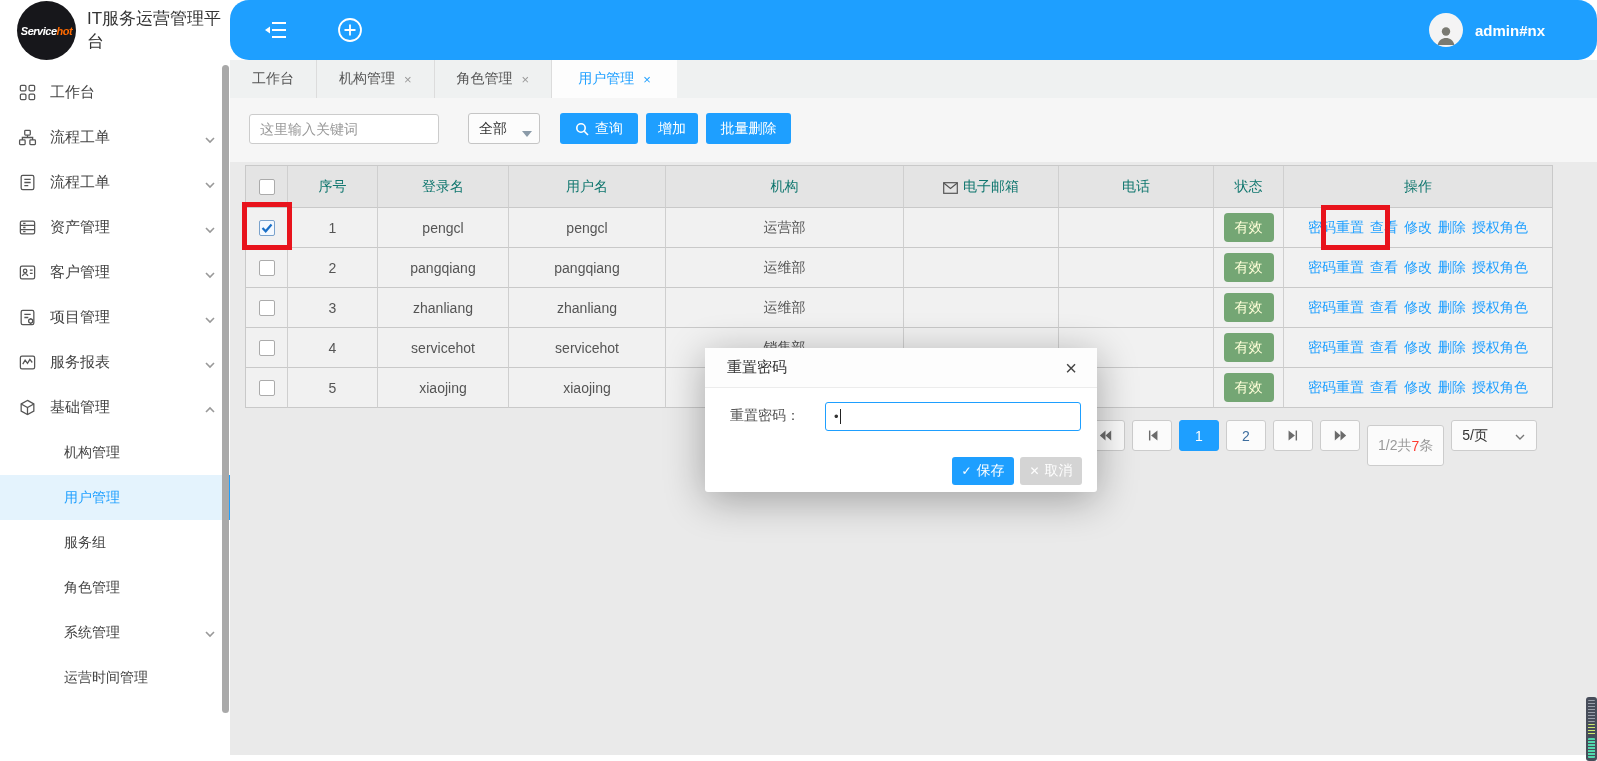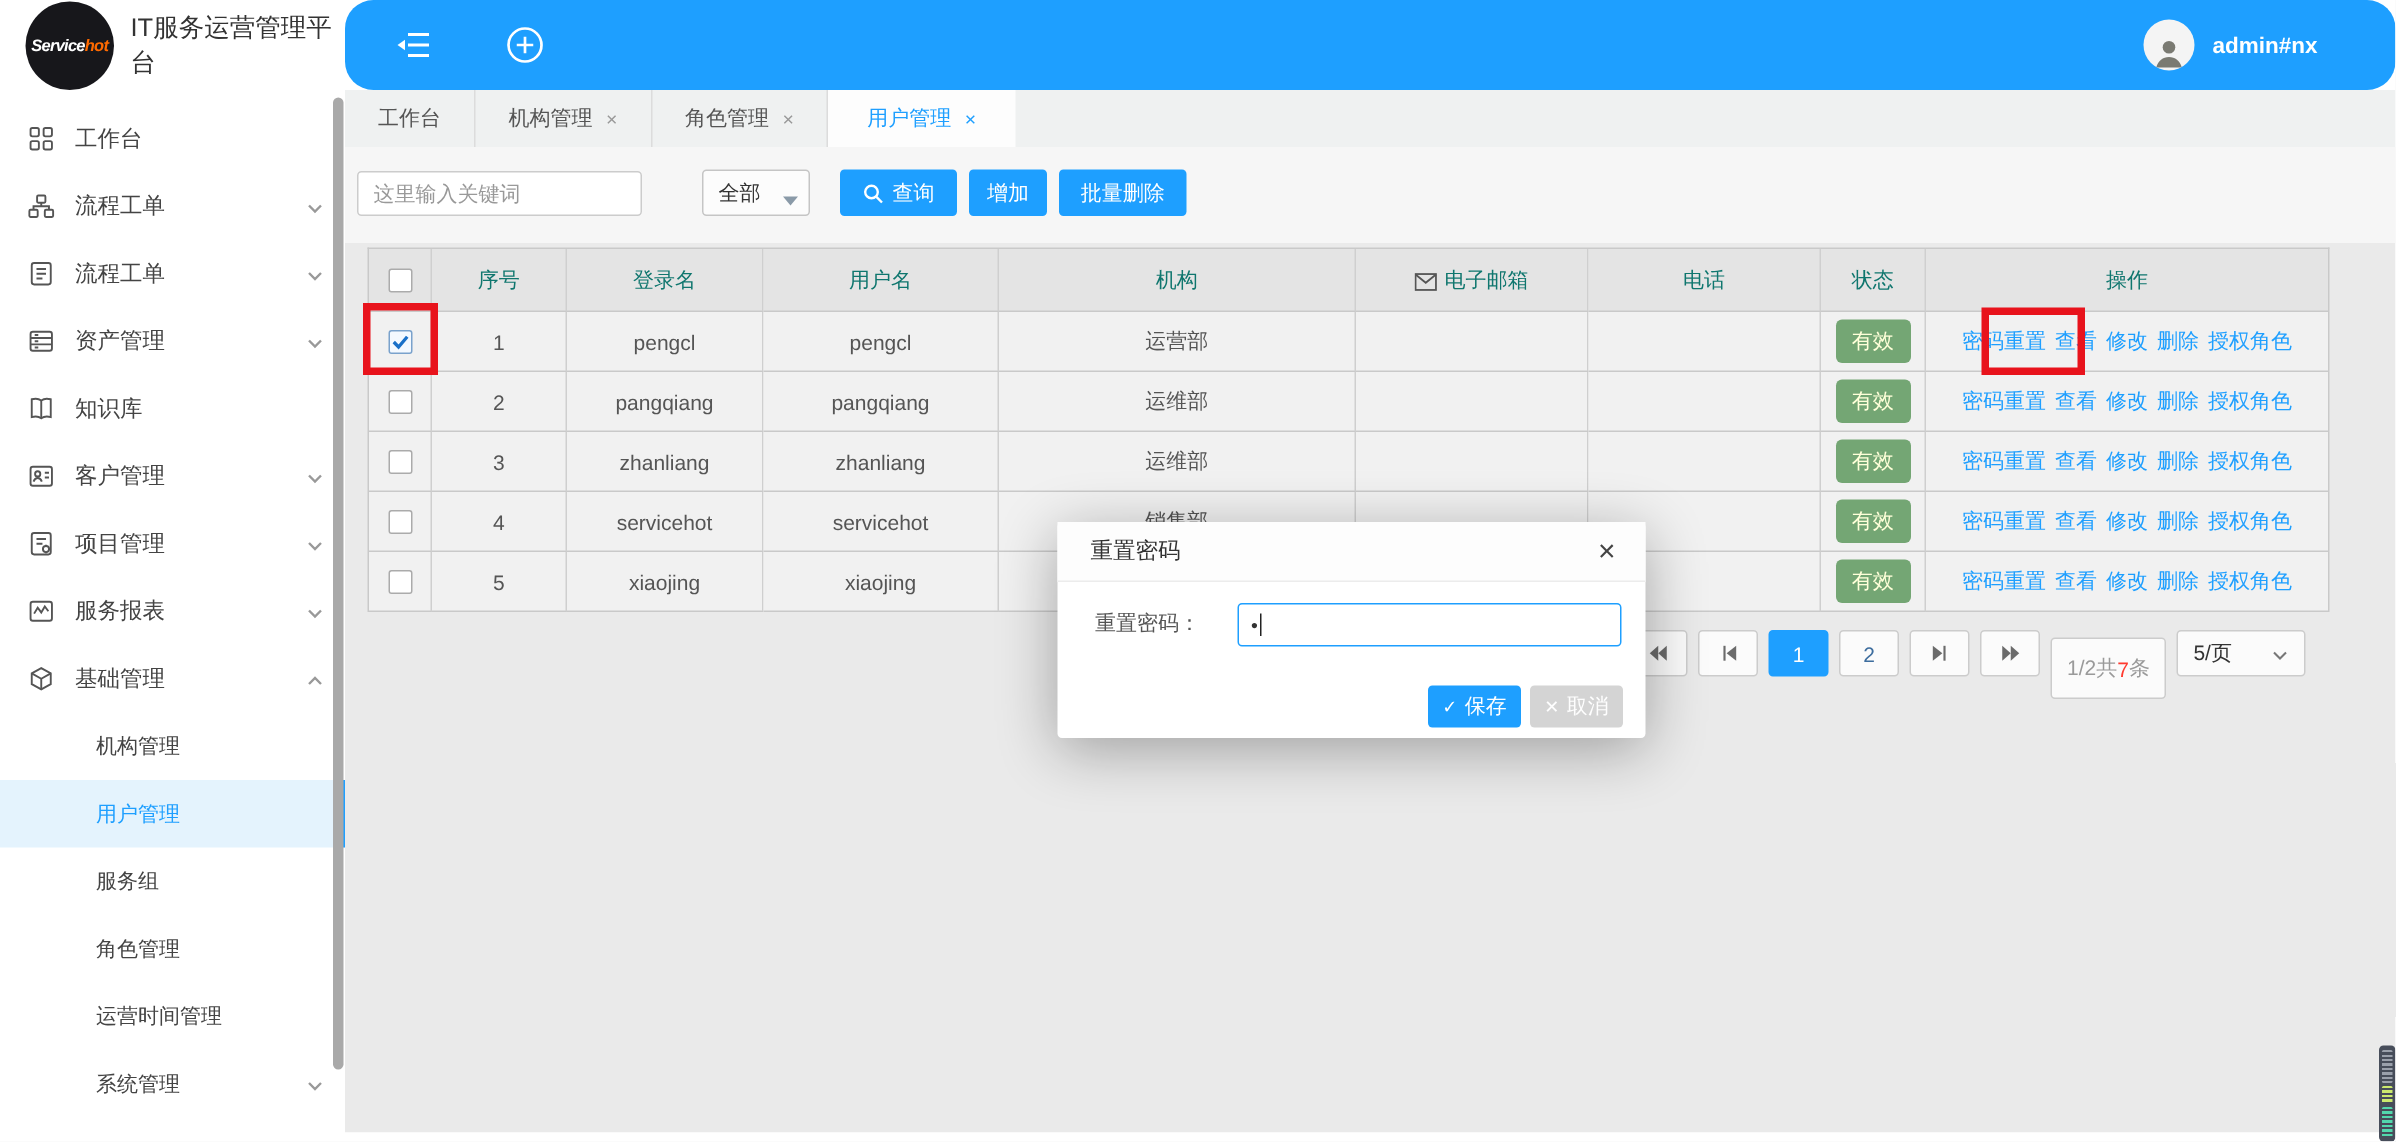--- a/index.html
+++ b/index.html
@@ -36,21 +36,21 @@
   
   .tabbar { position:absolute; left:230px; top:60px; width:1367px; height:38px; background:#eff1f1; display:flex; z-index:3; }
   .tab { height:38px; display:flex; align-items:center; padding:0 22px; font-size:14px; color:#555; border-right:1px solid #dcdcdc; cursor:pointer; }
   .tab .x { margin-left:9px; color:#999; font-size:13px; }
   .tab.active { background:#fdfdfd; color:#1e9fff; border-right:none; padding:0 26px; }
   .tab.active .x { color:#1e9fff; }
 
   
   .content { position:absolute; left:230px; top:98px; width:1367px; height:657px; background:#eaeaea; z-index:2; }
   .toolbar-zone { position:absolute; left:0; top:0; width:100%; height:64px; background:#f6f6f6; }
-  .search-input { position:absolute; left:8px; top:16px; width:190px; height:30px; border:1px solid #ccc; border-radius:3px; background:#fff; font-size:14px; color:#333; padding:0 10px; font-family:"Liberation Sans",sans-serif; }
+  .search-input { position:absolute; left:19px; top:16px; width:190px; height:30px; border:1px solid #ccc; border-radius:3px; background:#fff; font-size:14px; color:#333; padding:0 10px; font-family:"Liberation Sans",sans-serif; }
   .search-input::placeholder { color:#999; }
   .filter-select { position:absolute; left:238px; top:15px; width:72px; height:31px; border:1px solid #c5c5c5; border-radius:3px; background:#fcfcfc; display:flex; align-items:center; padding:0 7px 0 10px; font-size:14px; color:#333; cursor:pointer; }
   .filter-select .tri { margin-left:auto; color:#8a9aa8; width:10px; height:8px; }
   .btn { height:31px; border:none; border-radius:3px; background:#1e9fff; color:#fff; font-size:14px; display:inline-flex; align-items:center; justify-content:center; cursor:pointer; font-family:"Liberation Sans",sans-serif; }
   .btn .b-icon { width:14px; height:14px; margin-right:6px; }
   .btn-query { position:absolute; left:330px; top:15px; width:78px; }
   .btn-add { position:absolute; left:416px; top:15px; width:52px; }
   .btn-batch { position:absolute; left:476px; top:15px; width:85px; }
 
   
@@ -165,29 +165,20 @@
             </svg>
           </span>
         <span class="lbl">资产管理</span>
         <span class="chev"><svg viewBox="0 0 12 12" fill="none" stroke="currentColor" stroke-width="1.6">
               <polyline points="2,4 6,8 10,4"></polyline>
             </svg></span>
       </div>
       <div class="side-item">
         <span class="s-icon">
             <svg viewBox="0 0 24 24" fill="none" stroke="currentColor" stroke-width="1.6">
-              <path d="M12 5c-2-1.5-5-1.8-8-1v15c3-.8 6-.5 8 1 2-1.5 5-1.8 8-1V4c-3-.8-6-.5-8 1z"></path>
-              <path d="M12 5v15"></path>
-            </svg>
-          </span>
-        <span class="lbl">知识库</span>
-      </div>
-      <div class="side-item">
-        <span class="s-icon">
-            <svg viewBox="0 0 24 24" fill="none" stroke="currentColor" stroke-width="1.6">
               <rect x="3" y="4" width="18" height="16" rx="2"></rect>
               <circle cx="9" cy="10" r="2.2"></circle>
               <path d="M5.5 16.5c.8-2 2-3 3.5-3s2.7 1 3.5 3M15 9h3.5M15 13h3.5"></path>
             </svg>
           </span>
         <span class="lbl">客户管理</span>
         <span class="chev"><svg viewBox="0 0 12 12" fill="none" stroke="currentColor" stroke-width="1.6">
               <polyline points="2,4 6,8 10,4"></polyline>
             </svg></span>
       </div>
@@ -235,27 +226,27 @@
       <div class="side-sub active">
         <span class="lbl">用户管理</span>
       </div>
       <div class="side-sub">
         <span class="lbl">服务组</span>
       </div>
       <div class="side-sub">
         <span class="lbl">角色管理</span>
       </div>
       <div class="side-sub">
+        <span class="lbl">系统管理</span>
+        <span class="chev"><svg viewBox="0 0 12 12" fill="none" stroke="currentColor" stroke-width="1.6">
+              <polyline points="2,4 6,8 10,4"></polyline>
+            </svg></span>
+      </div>
+      <div class="side-sub">
         <span class="lbl">运营时间管理</span>
-      </div>
-      <div class="side-sub">
-        <span class="lbl">系统管理</span>
-        <span class="chev"><svg viewBox="0 0 12 12" fill="none" stroke="currentColor" stroke-width="1.6">
-              <polyline points="2,4 6,8 10,4"></polyline>
-            </svg></span>
       </div>
     </div>
     <div class="side-scrollbar"></div>
   </div>
 
   <div class="topbar">
     <span class="tb-icon"><svg viewBox="0 0 26 26" fill="none" stroke="currentColor" stroke-width="2">
           <path d="M9 6h14M9 13h14M9 20h14"></path>
           <polygon points="7,9.5 2,13 7,16.5" fill="currentColor" stroke="none"></polygon>
         </svg></span>

